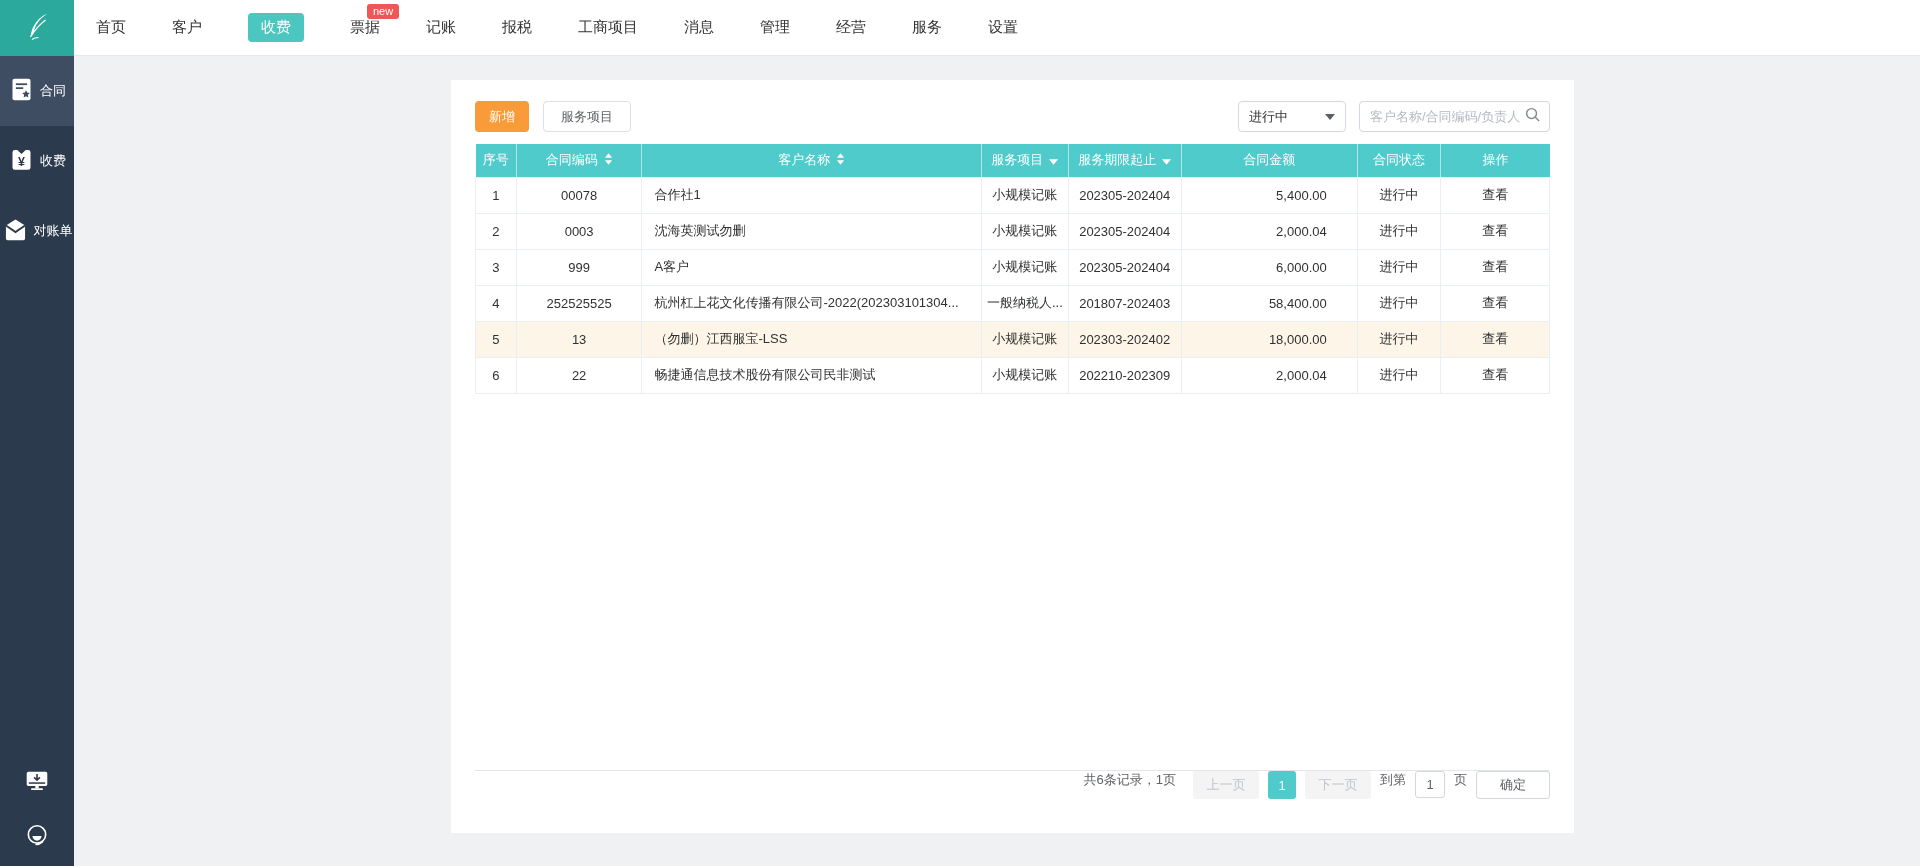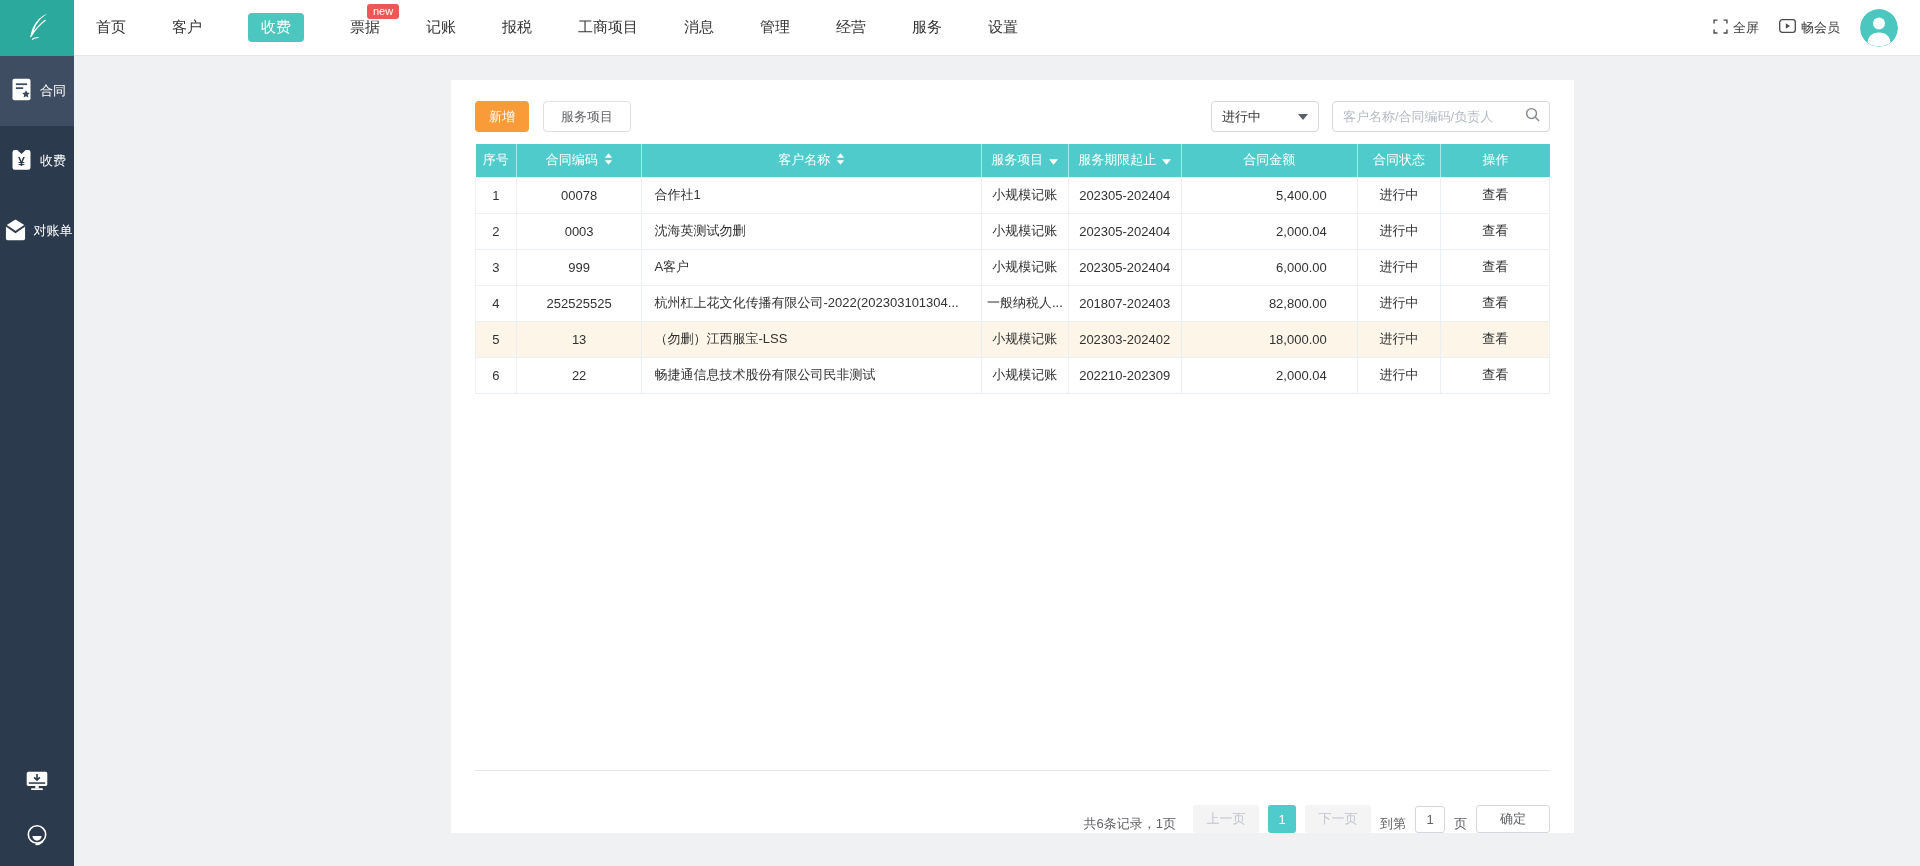--- a/index.html
+++ b/index.html
@@ -43,21 +43,21 @@
              border-radius:4px; font-size:13px; cursor:pointer; font-family:inherit; }
   .btn-service { background:#fff; border:1px solid #dcdfe6; color:#606266; height:31px;
                  padding:0 17px; border-radius:4px; font-size:13px; margin-left:14px;
                  cursor:pointer; font-family:inherit; }
   .toolbar-right { display:flex; align-items:center; gap:13px; }
   .select-box { width:108px; height:31px; border:1px solid #d4d7de; border-radius:4px;
                 display:flex; align-items:center; justify-content:space-between;
                 padding:0 10px; font-size:13px; cursor:pointer; background:#fff; }
   .caret-down { width:0; height:0; border-left:5px solid transparent;
                 border-right:5px solid transparent; border-top:6px solid #5a5e66; }
-  .search-box { width:218px; height:31px; border:1px solid #d4d7de; border-radius:4px;
+  .search-box { width:191px; height:31px; border:1px solid #d4d7de; border-radius:4px;
                 display:flex; align-items:center; padding:0 8px 0 10px; background:#fff;justify-content:space-between; }
   .search-box input { border:none; outline:none; flex:1; min-width:0; font-size:13px;
                       color:#333; font-family:inherit; background:transparent; }
   .search-box input::placeholder { color:#b4bac2; }
 
   
   table.data-table { margin-top:12px; width:100%; border-collapse:collapse;
                      table-layout:fixed; font-size:13px; color:#303133; }
   .data-table thead th { background:#4ecbca; color:#fff; height:33px; font-weight:normal;
                          border-right:1px solid rgba(255,255,255,.55); cursor:pointer; }
@@ -66,21 +66,21 @@
   .data-table tbody td { height:36px; border:1px solid #e9eff2; white-space:nowrap;
                          overflow:hidden; text-overflow:ellipsis; background:#fff; }
   .data-table tbody tr.highlight td { background:#fdf6e8; }
   .c-center { text-align:center; }
   .c-left { text-align:left; padding-left:12px; }
   .c-amount { text-align:right; padding-right:30px; }
   .action-link { cursor:pointer; color:#303133; }
 
   
   .card-footer { position:absolute; left:24px; right:24px; bottom:0; height:63px;
-                 border-top:1px solid #e4e7ea; display:flex; align-items:flex-end;
+                 border-top:1px solid #e4e7ea; display:flex; align-items:flex-start;
                  justify-content:flex-end; font-size:13px; color:#606266; gap:9px; }
   .pg-summary { margin-right:8px; }
   .pg-btn { background:#f4f4f5; color:#c0c4cc; height:28px; min-width:66px; padding:0 12px;
             border:none; border-radius:3px; font-size:13px; font-family:Liberation Serif, serif; }
   .pg-num { background:#4ecbca; color:#fff; width:28px; height:28px; border-radius:3px;
             display:flex; align-items:center; justify-content:center; cursor:pointer; }
   .pg-input { width:30px; height:27px; border:1px solid #d4d7de; border-radius:3px;
               text-align:center; font-size:13px; color:#606266; font-family:inherit; outline:none; }
   .pg-confirm { background:#fff; border:1px solid #d4d7de; color:#606266; height:28px;
                 padding:0 23px; border-radius:3px; font-size:13px; cursor:pointer; font-family:inherit; }
@@ -110,46 +110,20 @@
     <div class="nav-item">记账</div>
     <div class="nav-item">报税</div>
     <div class="nav-item">工商项目</div>
     <div class="nav-item">消息</div>
     <div class="nav-item">管理</div>
     <div class="nav-item">经营</div>
     <div class="nav-item">服务</div>
     <div class="nav-item">设置</div>
   </nav>
 
-  <div class="topbar-right">
-    <div class="tb-action">
-      <span>
-        <svg width="15" height="15" viewBox="0 0 14 14" fill="none" stroke="#4a4a4a" stroke-width="1.3">
-          <path d="M1 4.2V1h3.2M9.8 1H13v3.2M13 9.8V13H9.8M4.2 13H1V9.8"></path>
-        </svg>
-      </span>
-      <span>全屏</span>
-    </div>
-    <div class="tb-action">
-      <span>
-        <svg width="17" height="14" viewBox="0 0 17 14">
-          <rect x=".7" y=".7" width="15.6" height="12.6" rx="2.6" fill="none" stroke="#4a4a4a" stroke-width="1.3"></rect>
-          <path d="M6.8 4.2 11 7l-4.2 2.8Z" fill="#4a4a4a"></path>
-        </svg>
-      </span>
-      <span>畅会员</span>
-    </div>
-    <div class="avatar">
-      <svg width="38" height="38" viewBox="0 0 38 38">
-        <circle cx="19" cy="19" r="19" fill="#4cc7c0"></circle>
-        <circle cx="19" cy="14.5" r="6" fill="#fff"></circle>
-        <path d="M7.5 33.5c.8-7 5.6-10 11.5-10s10.7 3 11.5 10a19 19 0 0 1-23 0Z" fill="#fff"></path>
-      </svg>
-    </div>
-  </div>
 </header>
 
 <aside class="sidebar">
   <div class="side-item active">
     <span>
       <svg width="27" height="27" viewBox="0 0 24 24">
         <rect x="4" y="2.5" width="16" height="19" rx="1.8" fill="#fff"></rect>
         <rect x="7" y="6.5" width="10" height="1.6" fill="#3e4d61"></rect>
         <rect x="7" y="10" width="6.5" height="1.6" fill="#3e4d61"></rect>
         <path d="M16 12.6l1.05 2.13 2.35.34-1.7 1.66.4 2.34L16 17.96l-2.1 1.07.4-2.34-1.7-1.66 2.35-.34Z" fill="#3e4d61"></path>
@@ -309,21 +283,21 @@
               <td class="c-center">进行中</td>
               <td class="c-center"><span class="action-link">查看</span></td>
             </tr>
 
             <tr>
               <td class="c-center">4</td>
               <td class="c-center">252525525</td>
               <td class="c-left">杭州杠上花文化传播有限公司-2022(202303101304...</td>
               <td class="c-center">一般纳税人...</td>
               <td class="c-center">201807-202403</td>
-              <td class="c-amount">82,800.00</td>
+              <td class="c-amount">58,400.00</td>
               <td class="c-center">进行中</td>
               <td class="c-center"><span class="action-link">查看</span></td>
             </tr>
 
             <tr class="highlight">
               <td class="c-center">5</td>
               <td class="c-center">13</td>
               <td class="c-left">（勿删）江西服宝-LSS</td>
               <td class="c-center">小规模记账</td>
               <td class="c-center">202303-202402</td>

